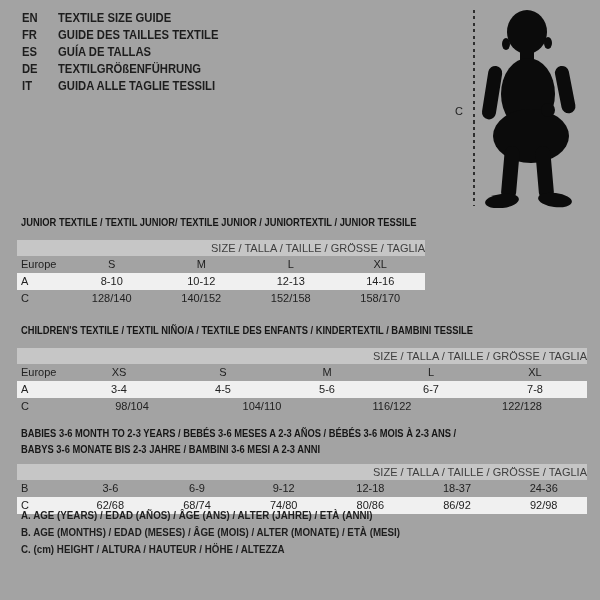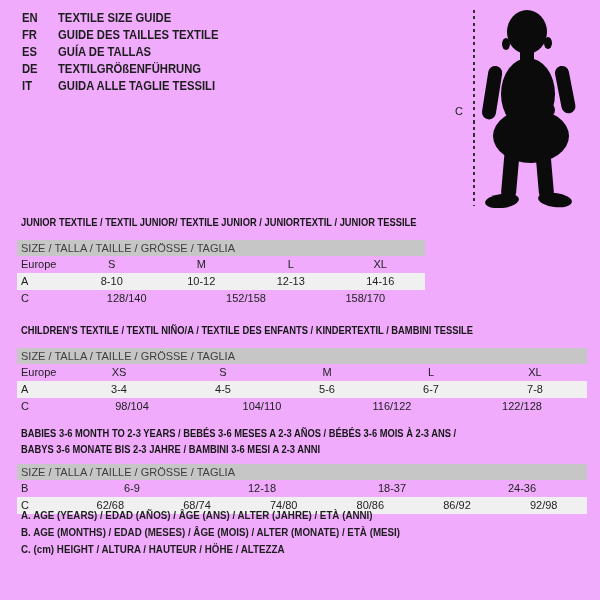--- a/index.html
+++ b/index.html
@@ -1,42 +1,42 @@
 <!DOCTYPE html>
 <html><head>
 <meta charset="utf-8">
 <style>
   * { margin:0; padding:0; box-sizing:border-box; }
   html,body { width:600px; height:600px; }
   body {
     font-family:"Liberation Sans","DejaVu Sans",sans-serif;
     background:#ffffff; color:#1d1d1d; overflow:hidden;
   }
-  .canvas { position:relative; width:600px; height:600px; background:#f0abfc; }
+  .canvas { position:relative; width:600px; height:600px; background:#a3a3a3; }
 
   
   .lang-block { position:absolute; left:22px; top:10px; }
   .lang-row { display:flex; height:17px; line-height:17px; }
   .lang-code { width:36px; font-size:12.5px; font-weight:bold;
                transform:scaleX(.9); transform-origin:0 50%; white-space:nowrap; }
   .lang-label { font-size:12.5px; font-weight:bold;
                 transform:scaleX(.9); transform-origin:0 50%; white-space:nowrap; }
 
   
   .measure-line { position:absolute; left:473px; top:10px; width:2px; height:196px;
     background:repeating-linear-gradient(to bottom,#2f2f2f 0 3px,transparent 3px 6.5px); }
   .measure-label { position:absolute; left:455px; top:105px; font-size:11px; color:#222; }
   .baby-svg { position:absolute; left:478px; top:8px; width:100px; height:200px; }
 
   
   .tbl-title { position:absolute; font-size:11px; font-weight:bold; white-space:nowrap;
                transform:scaleX(.85); transform-origin:0 0; color:#161616; }
   .tbl { position:absolute; }
   .tbl-header { height:16px; line-height:16px; background:#c6c6c6; color:#3e3e3e;
-                font-size:11px; padding-left:4px; white-space:nowrap; overflow:hidden; }
+                font-size:11px; padding-left:4px; white-space:nowrap; overflow:hidden;text-align:right; }
   .tbl-body { width:100%; }
   .trow { display:flex; height:17px; line-height:17px; font-size:11px; color:#222; }
   .trow:nth-child(even) { background:#f0f0f0; }
   .tlabel { width:50px; padding-left:4px; flex:none; }
   .tcell { flex:1; text-align:center; }
 
   
   .legend { position:absolute; left:21px; top:507px; }
   .legend-line { height:17px; line-height:17px; font-size:11.5px; font-weight:bold;
                  white-space:nowrap; transform:scaleX(.85); transform-origin:0 50%; }
@@ -113,20 +113,21 @@
         <div class="trow">
           <div class="tlabel">A</div>
           <div class="tcell">8-10</div>
           <div class="tcell">10-12</div>
           <div class="tcell">12-13</div>
           <div class="tcell">14-16</div>
         </div>
         <div class="trow">
           <div class="tlabel">C</div>
           <div class="tcell">128/140</div>
+          <div class="tcell">140/152</div>
           <div class="tcell">152/158</div>
           <div class="tcell">158/170</div>
         </div>
       </div>
   </div>
 
   <div class="tbl-title" style="left:21px; top:324px;">CHILDREN'S TEXTILE / TEXTIL NIÑO/A / TEXTILE DES ENFANTS / KINDERTEXTIL / BAMBINI TESSILE</div>
   <div class="tbl" style="left:17px; top:348px; width:570px;">
     <div class="tbl-header">SIZE / TALLA / TAILLE / GRÖSSE / TAGLIA</div>
     <div class="tbl-body">
@@ -156,21 +157,23 @@
       </div>
   </div>
 
   <div class="tbl-title" style="left:21px; top:427px;">BABIES 3-6 MONTH TO 2-3 YEARS / BEBÉS 3-6 MESES A 2-3 AÑOS / BÉBÉS 3-6 MOIS À 2-3 ANS /</div>
   <div class="tbl-title" style="left:21px; top:443px;">BABYS 3-6 MONATE BIS 2-3 JAHRE / BAMBINI 3-6 MESI A 2-3 ANNI</div>
   <div class="tbl" style="left:17px; top:464px; width:570px;">
     <div class="tbl-header">SIZE / TALLA / TAILLE / GRÖSSE / TAGLIA</div>
     <div class="tbl-body">
         <div class="trow">
           <div class="tlabel">B</div>
+          <div class="tcell">3-6</div>
           <div class="tcell">6-9</div>
+          <div class="tcell">9-12</div>
           <div class="tcell">12-18</div>
           <div class="tcell">18-37</div>
           <div class="tcell">24-36</div>
         </div>
         <div class="trow">
           <div class="tlabel">C</div>
           <div class="tcell">62/68</div>
           <div class="tcell">68/74</div>
           <div class="tcell">74/80</div>
           <div class="tcell">80/86</div>

